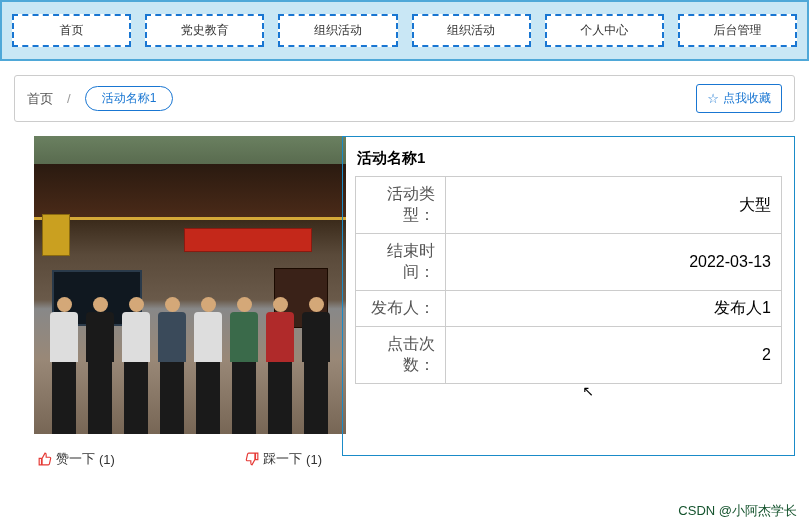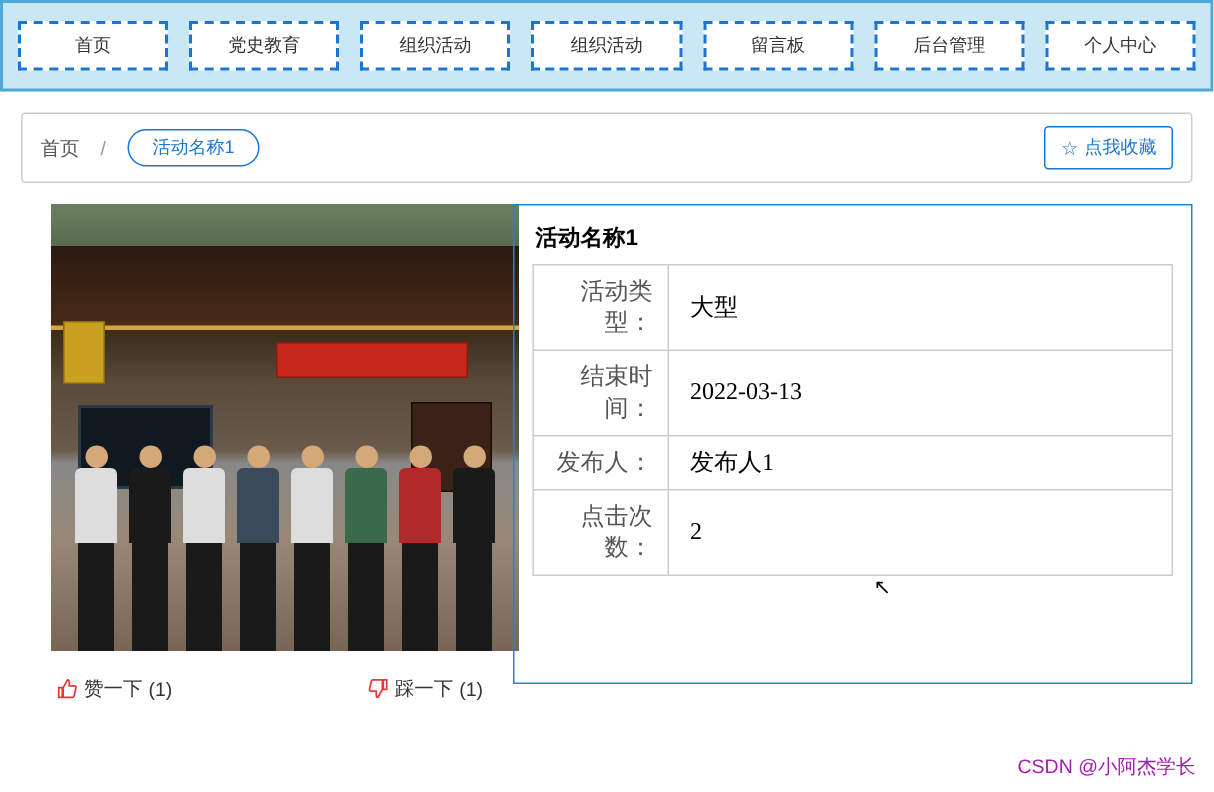--- a/index.html
+++ b/index.html
@@ -94,37 +94,36 @@
       flex: 1;
       border: 1px solid #1a8bc8;
       padding: 10px 12px 70px;
       min-height: 320px;
       position: relative;
     }
     .detail-title { font-size: 15px; font-weight: bold; margin: 2px 0 8px 2px; }
     .detail-table { width: 100%; border-collapse: collapse; }
     .detail-table td { border: 1px solid #ccc; padding: 7px 10px; font-size: 16px; }
     .detail-table td.lab { width: 90px; text-align: right; color: #555; }
-    .detail-table td.val { text-align: left; padding-left: 14px; font-family: Liberation Serif, serif; }
+    .detail-table td.val { text-align: right; padding-left: 14px; }
     
     .cursor-ptr { position:absolute; bottom:56px; right:200px; font-size:14px; color:#000; }
     
-    .watermark { position: fixed; bottom: 8px; right: 12px; color: #a21caf; font-size: 13px; }
+    .watermark { position: fixed; bottom: 8px; right: 12px; color: #14532d; font-size: 13px; }
   </style>
 </head>
 <body>
 
 <div class="navbar">
   <div class="nav-item">首页</div>
   <div class="nav-item">党史教育</div>
   <div class="nav-item">组织活动</div>
   <div class="nav-item">组织活动</div>
-  <div class="nav-item">留言板</div>
+  <div class="nav-item">个人中心</div>
   <div class="nav-item">后台管理</div>
-  <div class="nav-item">个人中心</div>
 </div>
 
 <div class="content">
   <div class="breadcrumb-row">
     <div class="breadcrumb">
       <span>首页</span>
       <span class="bc-sep">/</span>
       <span class="bc-current">活动名称1</span>
     </div>
     <div class="fav-btn">

